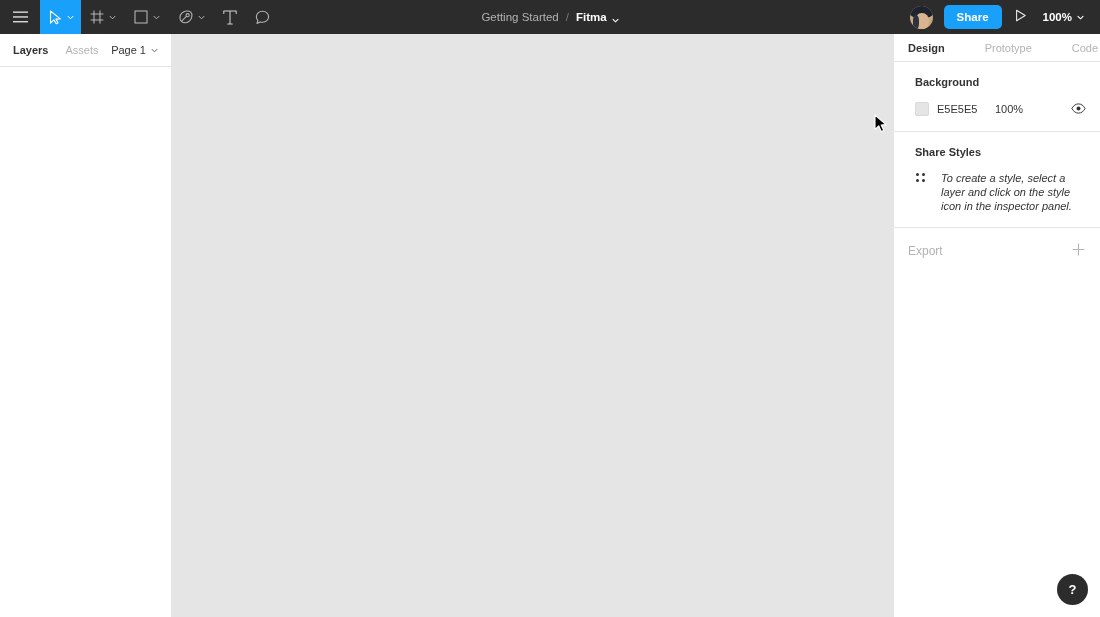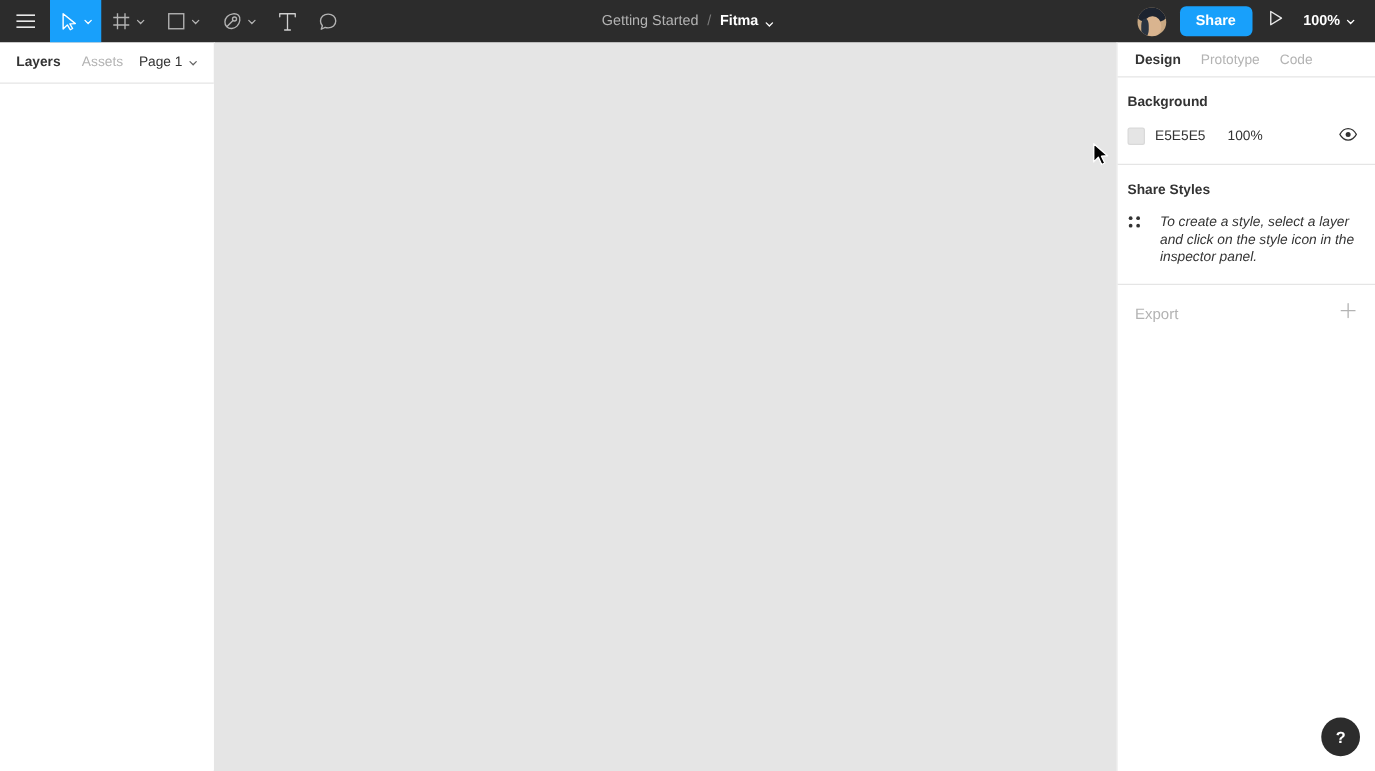--- a/index.html
+++ b/index.html
@@ -218,31 +218,32 @@
     background: #ffffff;
     border-left: 1px solid #e5e5e5;
   }
 
   .right-tabs {
     height: 28px;
     display: flex;
     align-items: center;
     padding: 0 14px;
     border-bottom: 1px solid #e5e5e5;
+    gap: 24px;
   }
   .rtab {
     font-size: 11px;
     color: #b3b3b3;
     margin-right: 16px;
     cursor: default;
   }
   .rtab.active { color: #333333; font-weight: 700; }
 
   .section {
-    padding: 14px 14px 14px 8px;
+    padding: 14px 14px 14px 21px;
     border-bottom: 1px solid #e5e5e5;
   }
 
   .sec-title {
     font-size: 11px;
     font-weight: 700;
     color: #333333;
     margin-bottom: 13px;
   }
 

